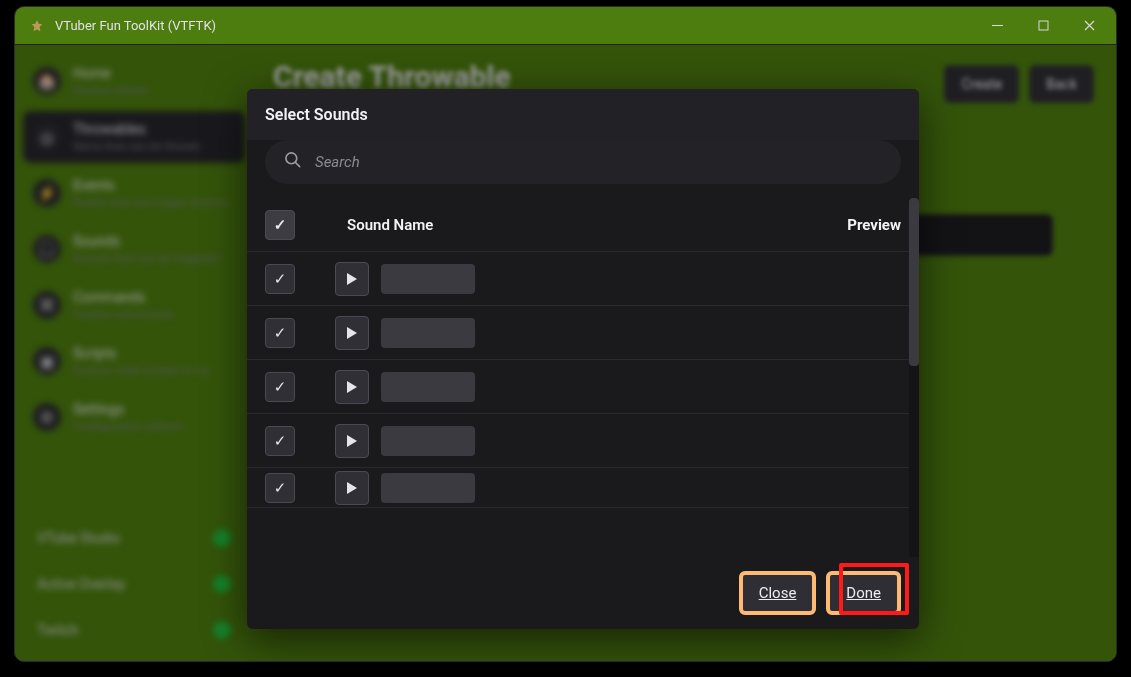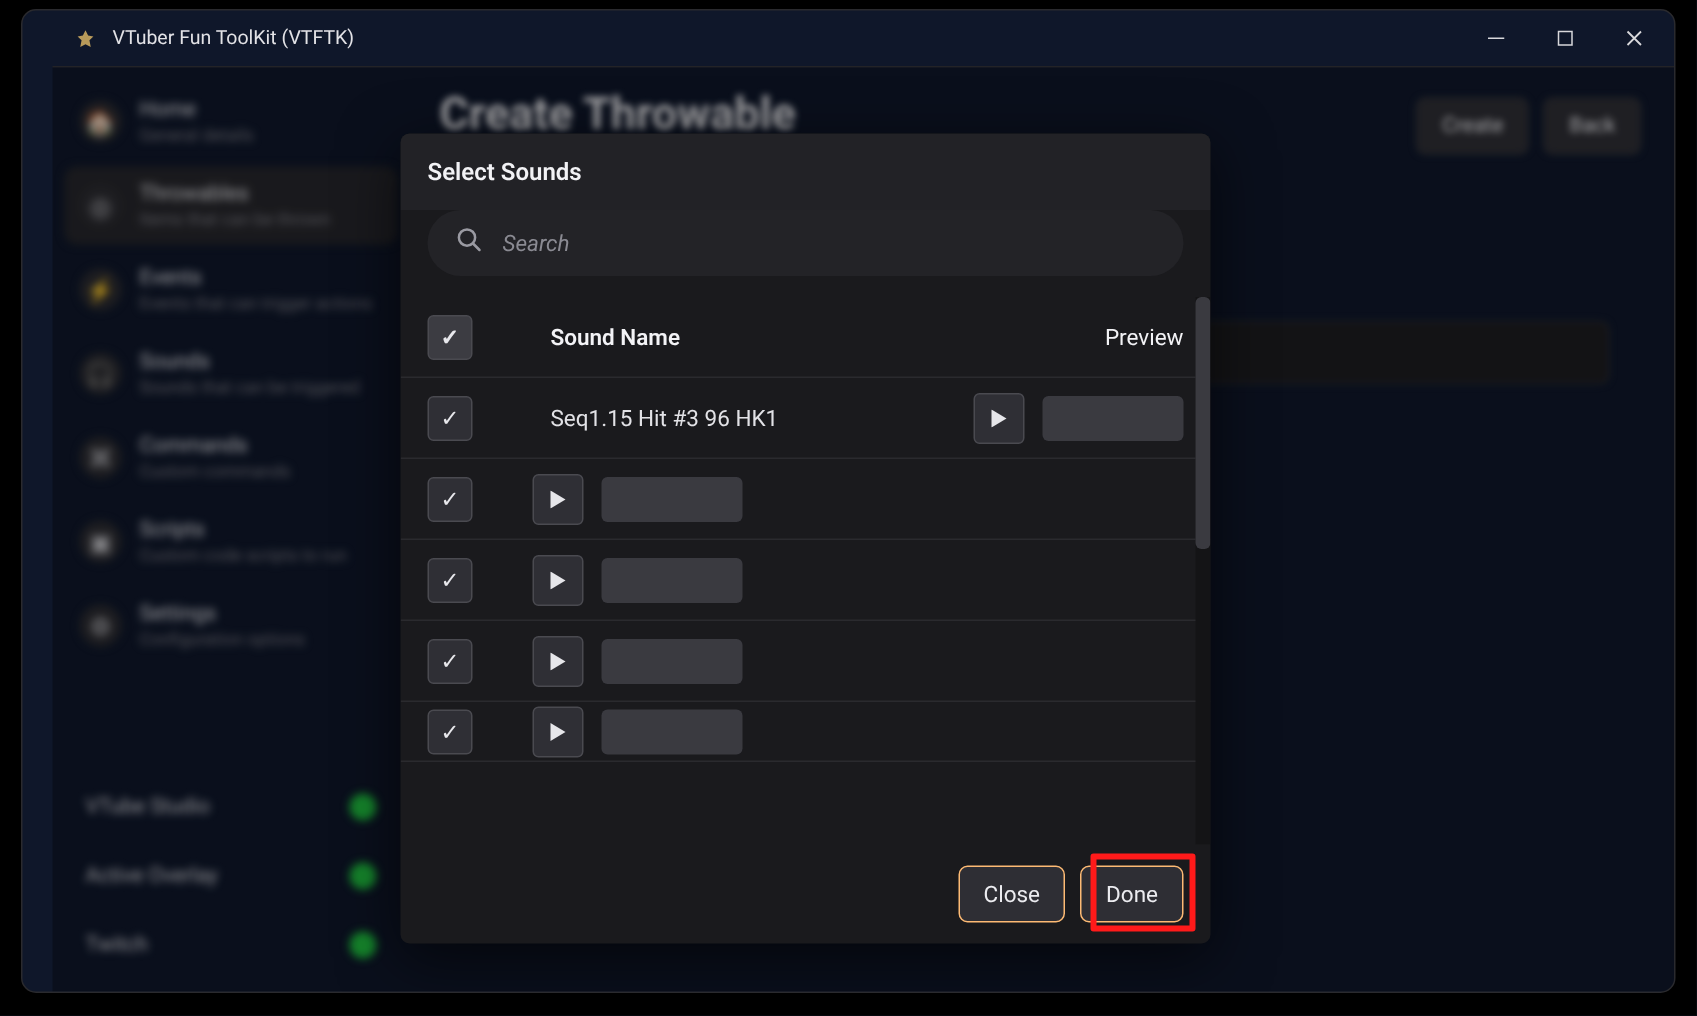--- a/index.html
+++ b/index.html
@@ -1,22 +1,21 @@
 <!DOCTYPE html>
 <html><head>
 <meta charset="utf-8">
 <style>
   * { box-sizing: border-box; margin: 0; padding: 0; font-family: -apple-system, BlinkMacSystemFont, "Segoe UI", Roboto, sans-serif; }
   body { background: #000; width: 1131px; height: 677px; overflow: hidden; }
 
   .window {
     position: absolute; left: 14px; top: 6px; width: 1103px; height: 656px;
-    background: #0f172a; border: 1px solid #2a2a2e; border-radius: 10px;
+    background: #4d7c0f; border: 1px solid #2a2a2e; border-radius: 10px;
     overflow: hidden;
-    padding-left: 20px;
   }
 
   .titlebar {
     height: 38px; display: flex; align-items: center; justify-content: space-between;
     padding: 0 4px 0 14px; border-bottom: 1px solid #232327;
   }
   .titlebar-left { display: flex; align-items: center; gap: 10px; color: #e2e2e6; font-size: 13px;}
   .titlebar-icon { width:16px; height:16px; display:flex; align-items:center; justify-content:center; }
   .win-controls { display:flex; }
   .win-btn { width:46px; height:38px; display:flex; align-items:center; justify-content:center; color:#d8d8db; }
@@ -49,21 +48,21 @@
   .field-block { margin-top:120px; }
   .field-block input { width:780px; height:42px; background:#1c1c20; border:1px solid #34343a; border-radius:6px; color:#fff; padding:0 14px;}
 
   
   .modal-backdrop {
     position:absolute; left:0; top:0; right:0; bottom:0;
     background: rgba(0,0,0,0.32);
     display:flex; align-items:flex-start; justify-content:flex-start;
   }
   .modal {
-    position:absolute; left:232px; top:44px; width:540px; height:540px;
+    position:absolute; left:232px; top:44px; width:672px; height:540px;
     background:#1a1a1d; border-radius:6px; overflow:hidden;
     display:flex; flex-direction:column;
     box-shadow: 0 10px 40px rgba(0,0,0,0.6);
   }
   .modal-head { background:#222226; padding:16px 18px; color:#f2f2f5; font-size:16px; font-weight:600;}
   .modal-desc { padding:18px 18px 12px; color:#e6e6ea; font-size:15.5px; font-weight:500;}
   .search-wrap { padding: 0 18px 14px;}
   .search {
     display:flex; align-items:center; gap:12px; background:#232327; border-radius:24px;
     height:44px; padding:0 18px;
@@ -89,24 +88,24 @@
   .chk.header { background:#3c3c42; }
   .name-col { flex:1; padding-left:32px;}
   .preview-col { width:160px; display:flex; align-items:center; justify-content:flex-end; gap:12px;}
   .play-btn { width:34px; height:34px; border-radius:4px; background:#2f2f35; border:1px solid #4a4a50; display:flex; align-items:center; justify-content:center;}
   .slider { width:94px; height:30px; border-radius:4px; background:#3a3a40;}
 
   .modal-foot {
     display:flex; justify-content:flex-end; gap:10px; padding:14px 18px;
     position:relative;
   }
-  .m-btn { background:#2e2e34; color:#ececf0; border:1px solid #fdba74; border-radius:6px; padding:9px 16px; font-size:15px; cursor:pointer;}
+  .m-btn { background:#2e2e34; color:#ececf0; border:4px solid #fdba74; border-radius:6px; padding:9px 16px; font-size:15px; cursor:pointer;text-decoration:underline;}
   .done-highlight { position:absolute; border:4px solid #ff1a1a; border-radius:2px; pointer-events:none;}
 
-  .preview-hdr { color:#f3f3f6; font-weight:400; font-size:15px; text-align:right; width:160px;}
+  .preview-hdr { color:#f3f3f6; font-weight:700; font-size:15px; text-align:right; width:160px;}
 
   .row-partial { height:40px; overflow:hidden;}
 </style>
 </head>
 <body>
 
 <div class="window">
   <div class="titlebar">
     <div class="titlebar-left">
       <span class="titlebar-icon">
@@ -232,21 +231,20 @@
 
         <div class="list-wrap">
           <div class="list-head">
             <div class="chk header">✓</div>
             <div class="name-col">Sound Name</div>
             <div class="preview-hdr">Preview</div>
           </div>
 
           <div class="row">
             <div class="chk">✓</div>
-            <div class="name-col">Seq1.15 Hit #3 96 HK1</div>
             <div class="preview-col">
               <div class="play-btn">
                   <svg width="12" height="12" viewBox="0 0 10 12">
                     <path d="M0 0l10 6-10 6z" fill="#e6e6ea"></path>
                   </svg>
                 </div>
               <div class="slider"></div>
             </div>
           </div>
           <div class="row">

